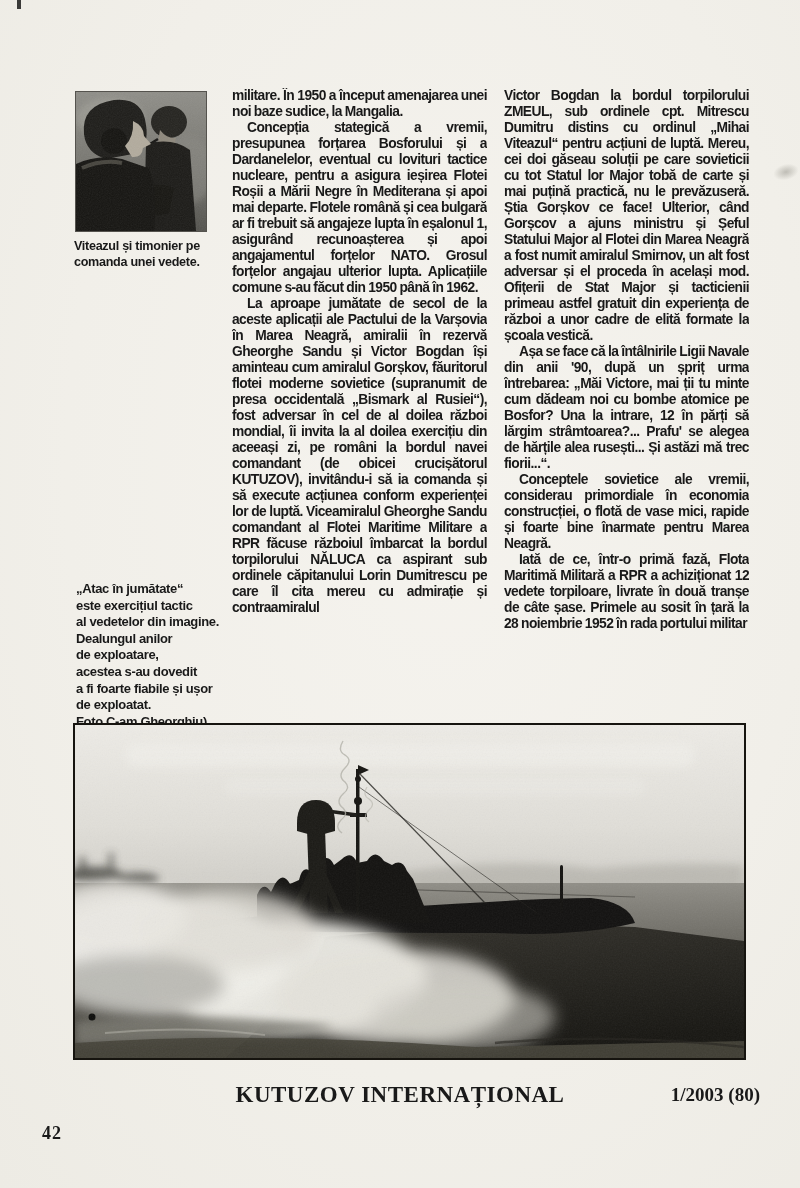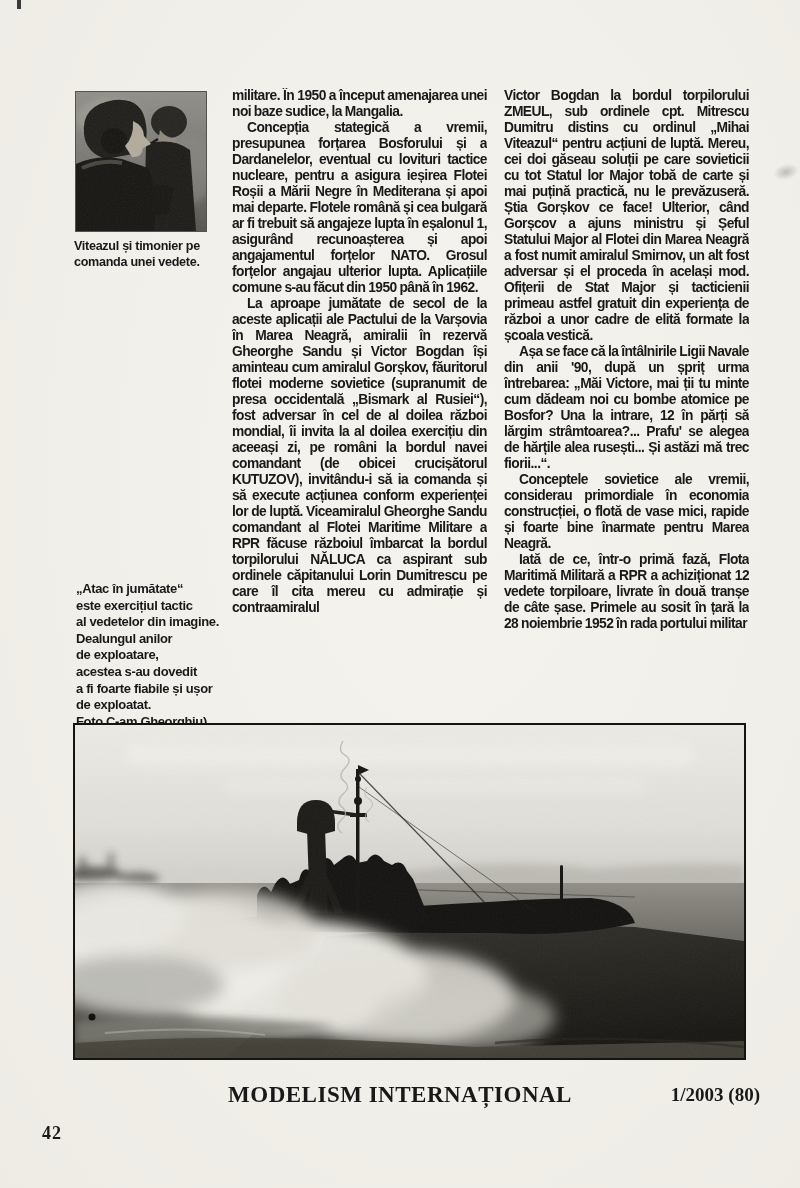--- a/index.html
+++ b/index.html
@@ -210,17 +210,17 @@
       <circle cx="17" cy="292" r="3.5" fill="#0d0d0b"></circle>
 
       <path d="M268,16 q-6,10 2,14 q8,5 0,13 q-8,8 0,14 q6,6 -2,12 q-8,8 0,14 q6,6 -2,12 q-7,7 1,13" stroke="#b3b1a9" fill="none" stroke-width="1.4" opacity=".8"></path>
       <path d="M292,62 q-5,8 2,12 q7,5 0,11 q-7,7 0,12" stroke="#bcbab2" fill="none" stroke-width="1.2" opacity=".7"></path>
       <rect width="669" height="333" filter="url(#grain2)" opacity="0.07"></rect>
     </svg>
   </div>
 
   <div class="footer">
     <span class="pageno">42</span>
-    <span class="mag">MODELISM INTERNAȚIONAL</span>
+    <span class="mag">KUTUZOV INTERNAȚIONAL</span>
     <span class="issue">1/2003 (80)</span>
   </div>
 
 </div>
 
 </body></html>

